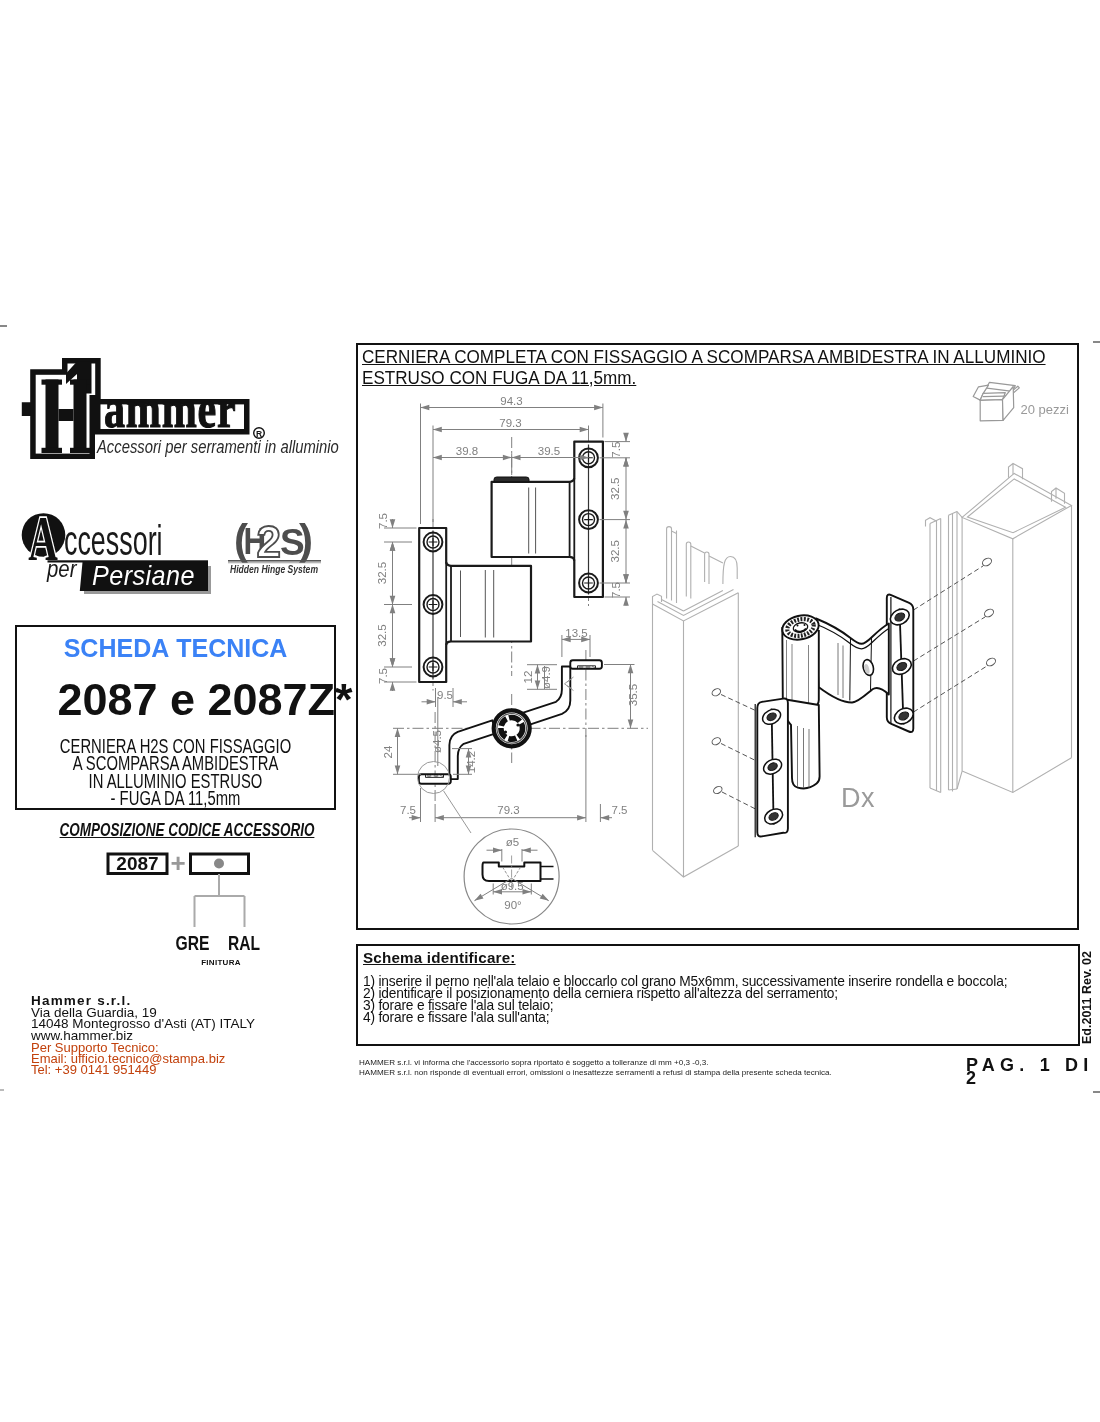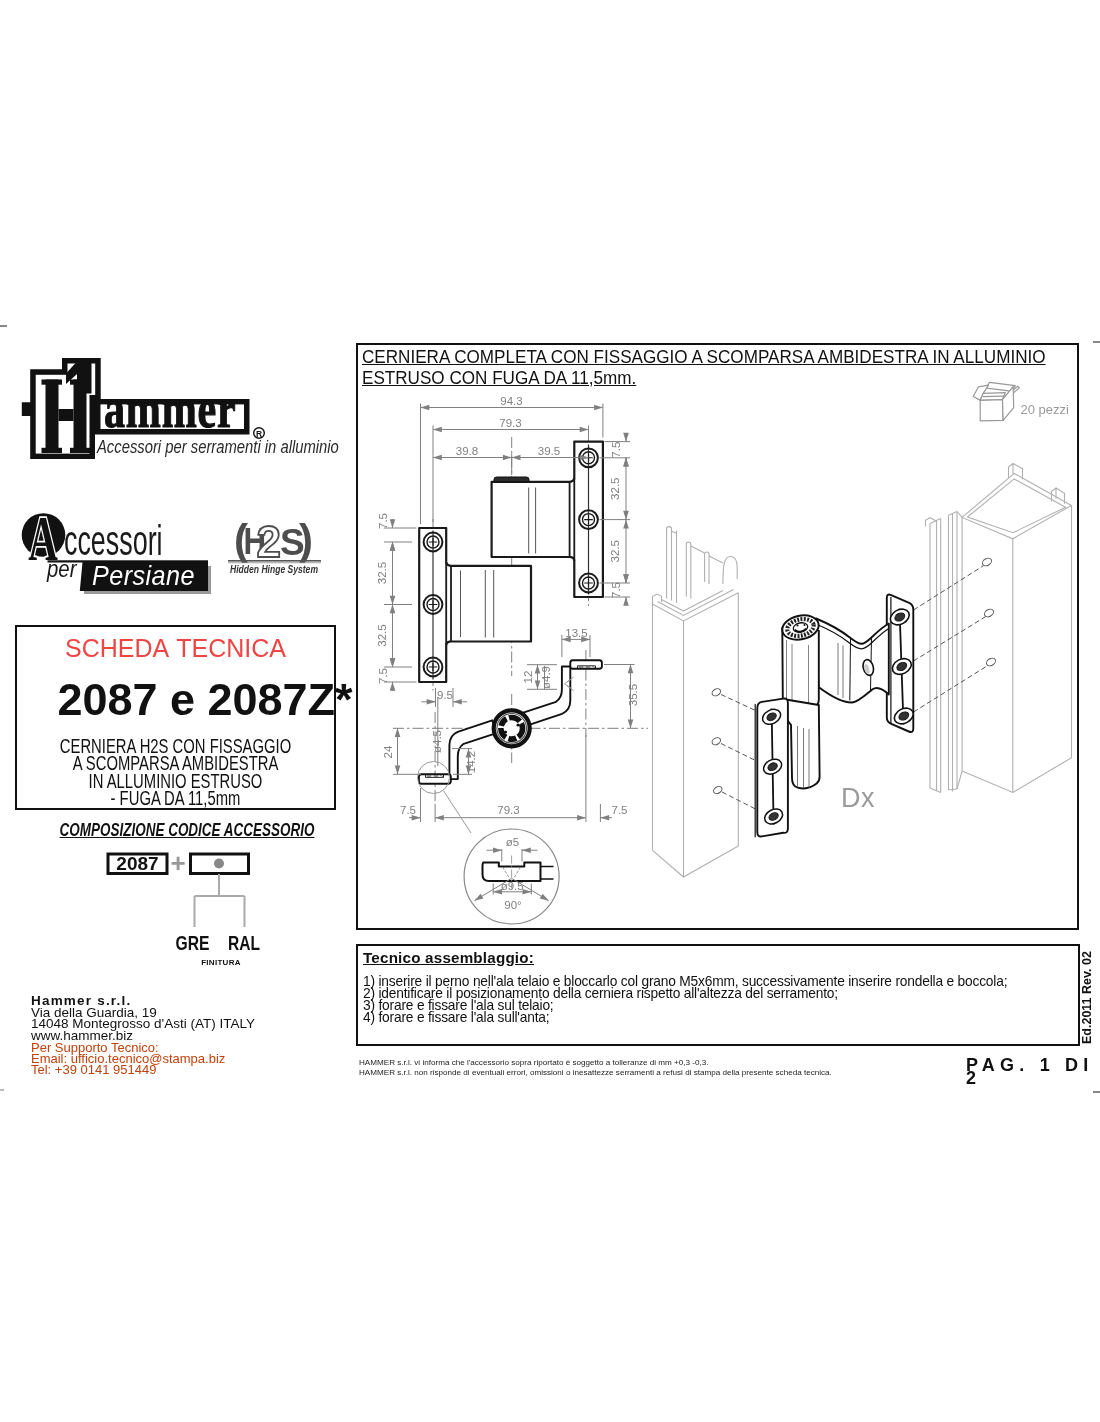--- a/index.html
+++ b/index.html
@@ -73,21 +73,21 @@
   <text x="256.5" y="557" font-size="44" font-weight="bold" fill="#fff" stroke="#4d4d4d" stroke-width="1.8">2</text>
 
   <rect x="228" y="560" width="93" height="1.6" fill="#555"></rect>
   <rect x="228" y="562.4" width="93" height="0.8" fill="#888"></rect>
 
   <text x="274" y="572.5" font-size="10.5" font-weight="bold" font-style="italic" fill="#333" text-anchor="middle" textLength="88" lengthAdjust="spacingAndGlyphs">Hidden Hinge System</text>
 </svg>
 
 <div class="abs" style="left:15px;top:625px;width:317px;height:181px;border:2.5px solid #111;"></div>
 
-<div class="abs" style="left:17px;top:634px;width:317px;text-align:center;font-size:25px;font-weight:normal;color:#ef4444;letter-spacing:0;">SCHEDA&nbsp;TECNICA</div>
+<div class="abs" style="left:17px;top:634px;width:317px;text-align:center;font-size:25px;font-weight:bold;color:#3b82f6;letter-spacing:0;">SCHEDA&nbsp;TECNICA</div>
 
 <div class="abs" style="left:17px;top:674px;width:376px;text-align:center;font-size:45px;font-weight:bold;color:#111;">2087 e 2087Z*</div>
 
 <div class="abs" style="left:17px;top:738px;width:317px;text-align:center;font-size:19.5px;line-height:17.3px;color:#111;transform:scaleX(0.76);transform-origin:50% 0;">CERNIERA H2S CON FISSAGGIO<br>A SCOMPARSA AMBIDESTRA<br>IN ALLUMINIO ESTRUSO<br>- FUGA DA 11,5mm</div>
 
 <div class="abs" style="left:20px;top:820px;width:334px;text-align:center;font-size:17.5px;font-style:italic;font-weight:bold;color:#111;transform:scaleX(0.77);transform-origin:50% 0;"><u>COMPOSIZIONE CODICE ACCESSORIO</u></div>
 
 <svg class="abs" style="left:95px;top:840px;" width="180" height="135" viewBox="95 840 180 135">
 
   <rect x="108" y="854" width="59" height="19.5" fill="#fff" stroke="#111" stroke-width="3"></rect>
@@ -416,21 +416,21 @@
   <path d="M982.7 396.7 L1003.8 396.1" fill="none"></path>
   <path d="M980.2 400.3 L1002.5 399.6 L1003.1 420.3 L980.2 420.8 Z"></path>
   <path d="M1002.5 399.6 L1013.2 386.5 L1013.7 407.6 L1003.1 420.3 Z"></path>
 </g>
 
 <text x="1020.5" y="413.5" font-size="13" fill="#999">20 pezzi</text>
 </svg>
 
 <div class="abs" style="left:356px;top:944px;width:719.5px;height:97.5px;border:2px solid #111;"></div>
 
-<div class="abs" style="left:363px;top:948.5px;font-size:15.2px;font-weight:bold;color:#111;letter-spacing:0.2px;"><u>Tecnico assemblaggio:</u></div>
+<div class="abs" style="left:363px;top:948.5px;font-size:15.2px;font-weight:bold;color:#111;letter-spacing:0.2px;"><u>Schema identificare:</u></div>
 
 <div class="abs" style="left:363px;top:974.5px;font-size:14.2px;line-height:12.2px;color:#111;letter-spacing:-0.2px;transform:scaleX(0.97);transform-origin:0 0;">
   <div>1) inserire il perno nell'ala telaio e bloccarlo col grano M5x6mm, successivamente inserire rondella e boccola;</div>
   <div>2) identificare il posizionamento della cerniera rispetto all'altezza del serramento;</div>
   <div>3) forare e fissare l'ala sul telaio;</div>
   <div>4) forare e fissare l'ala sull'anta;</div>
 </div>
 
 <div class="abs" style="left:359px;top:1057.5px;font-size:8.1px;line-height:10.4px;color:#222;">
   <div>HAMMER s.r.l. vi informa che l'accessorio sopra riportato è soggetto a tolleranze di mm +0,3 -0,3.</div>

